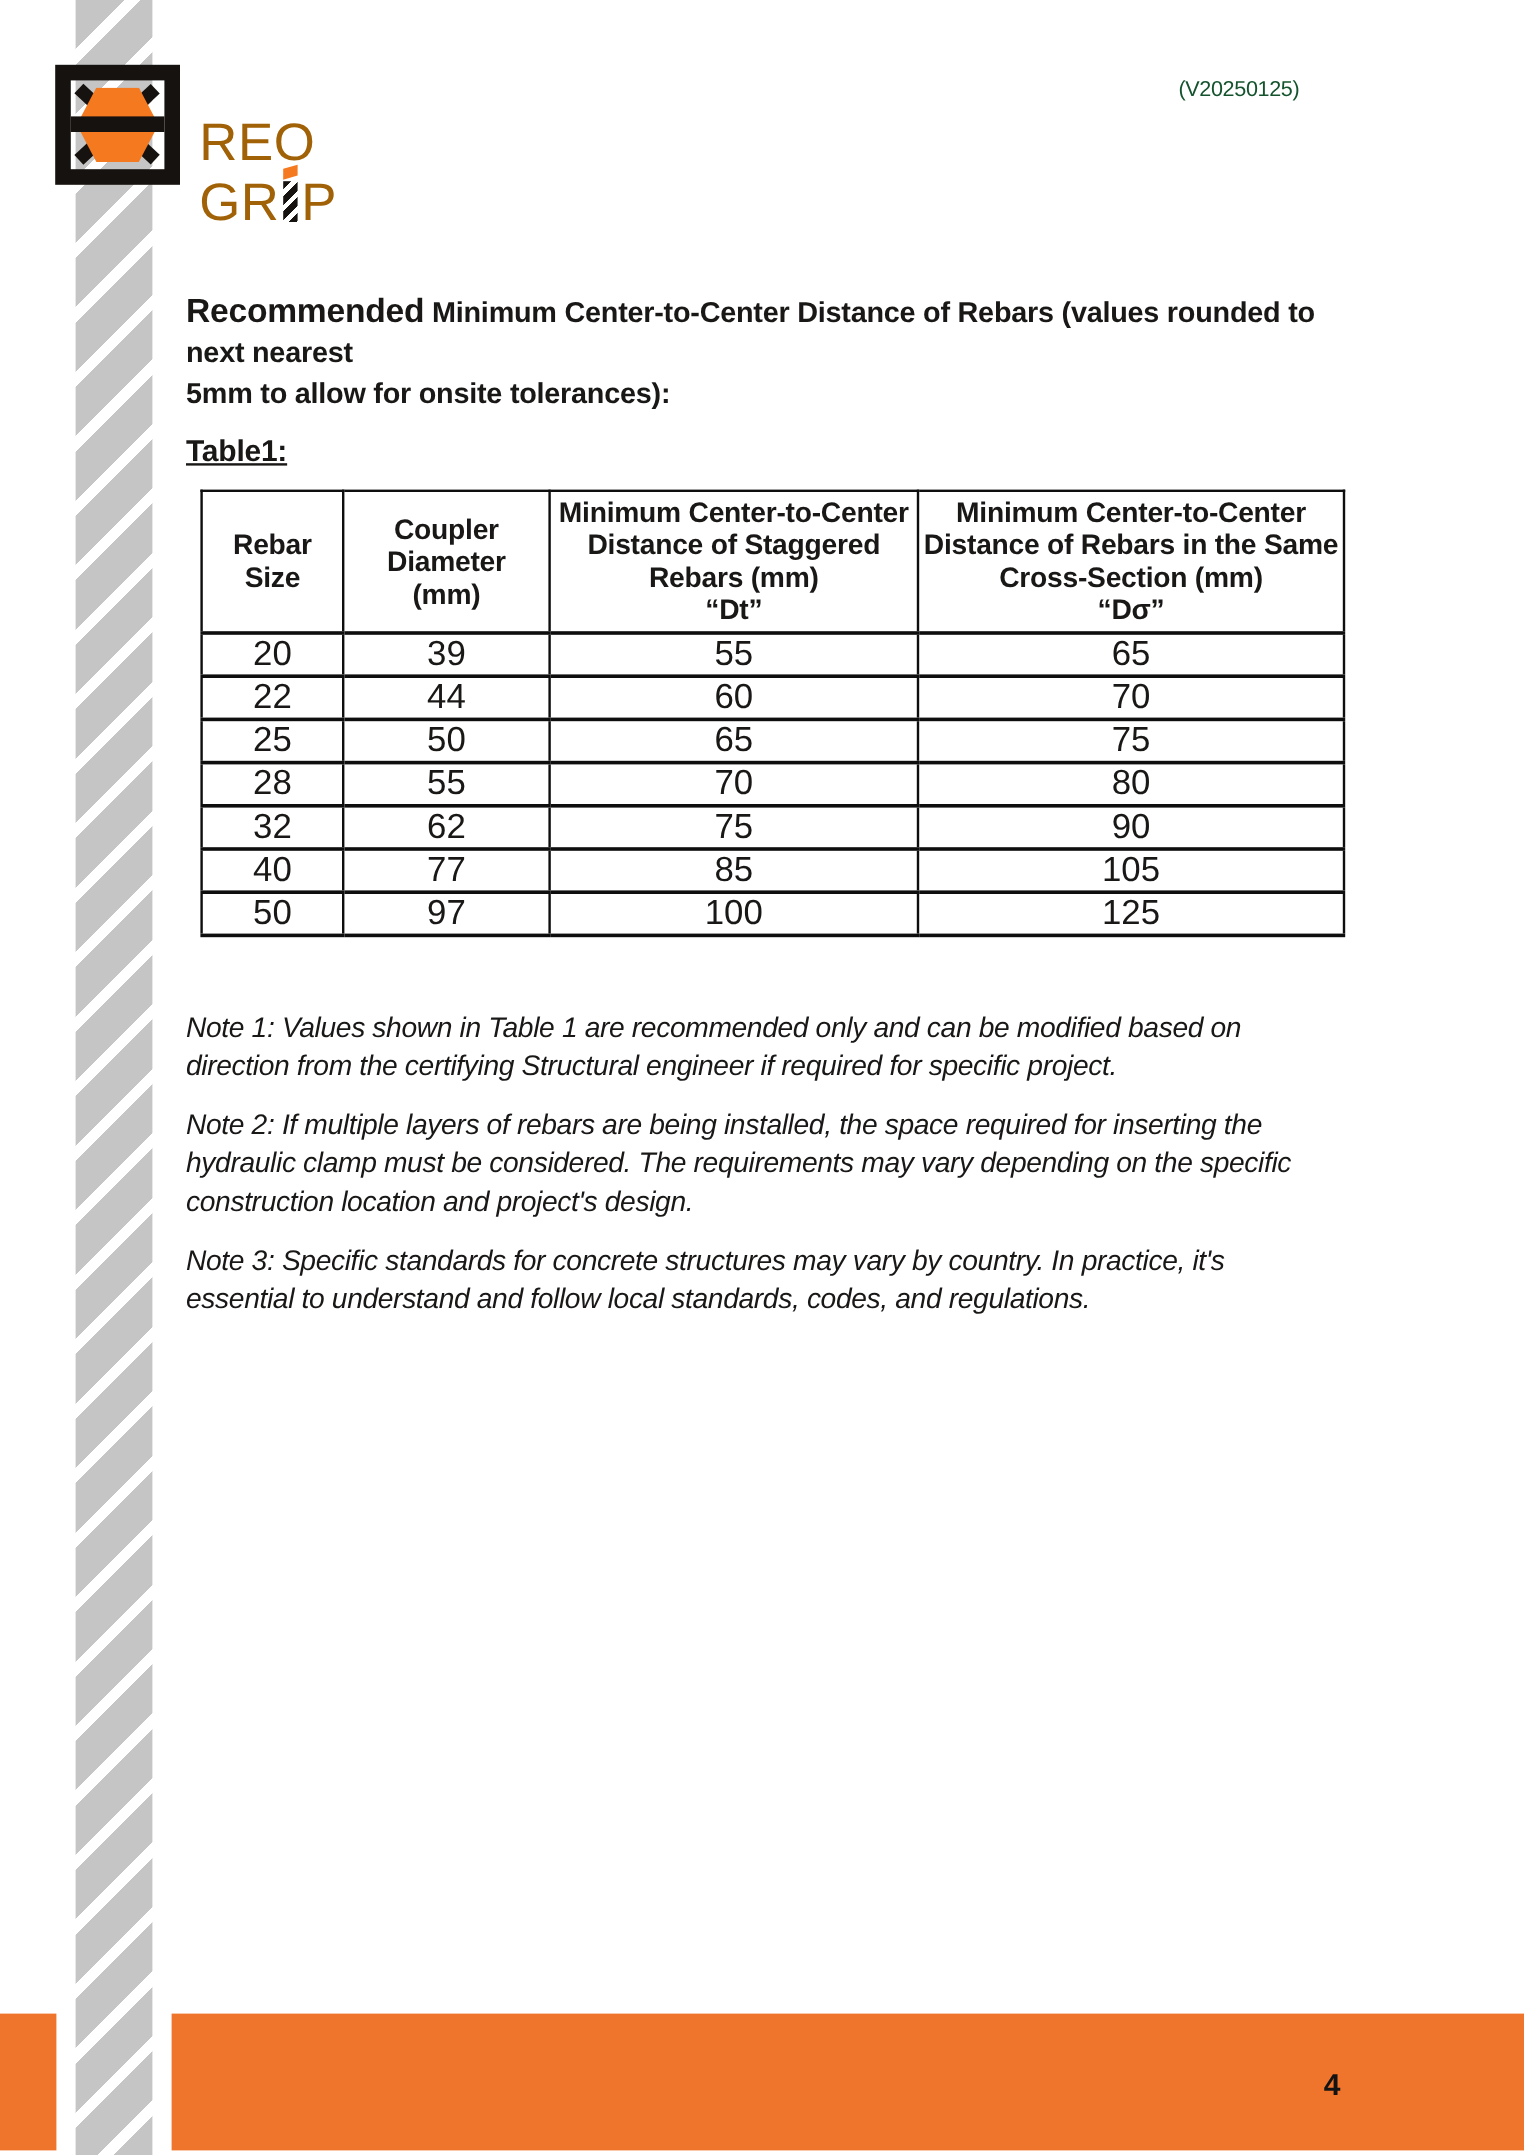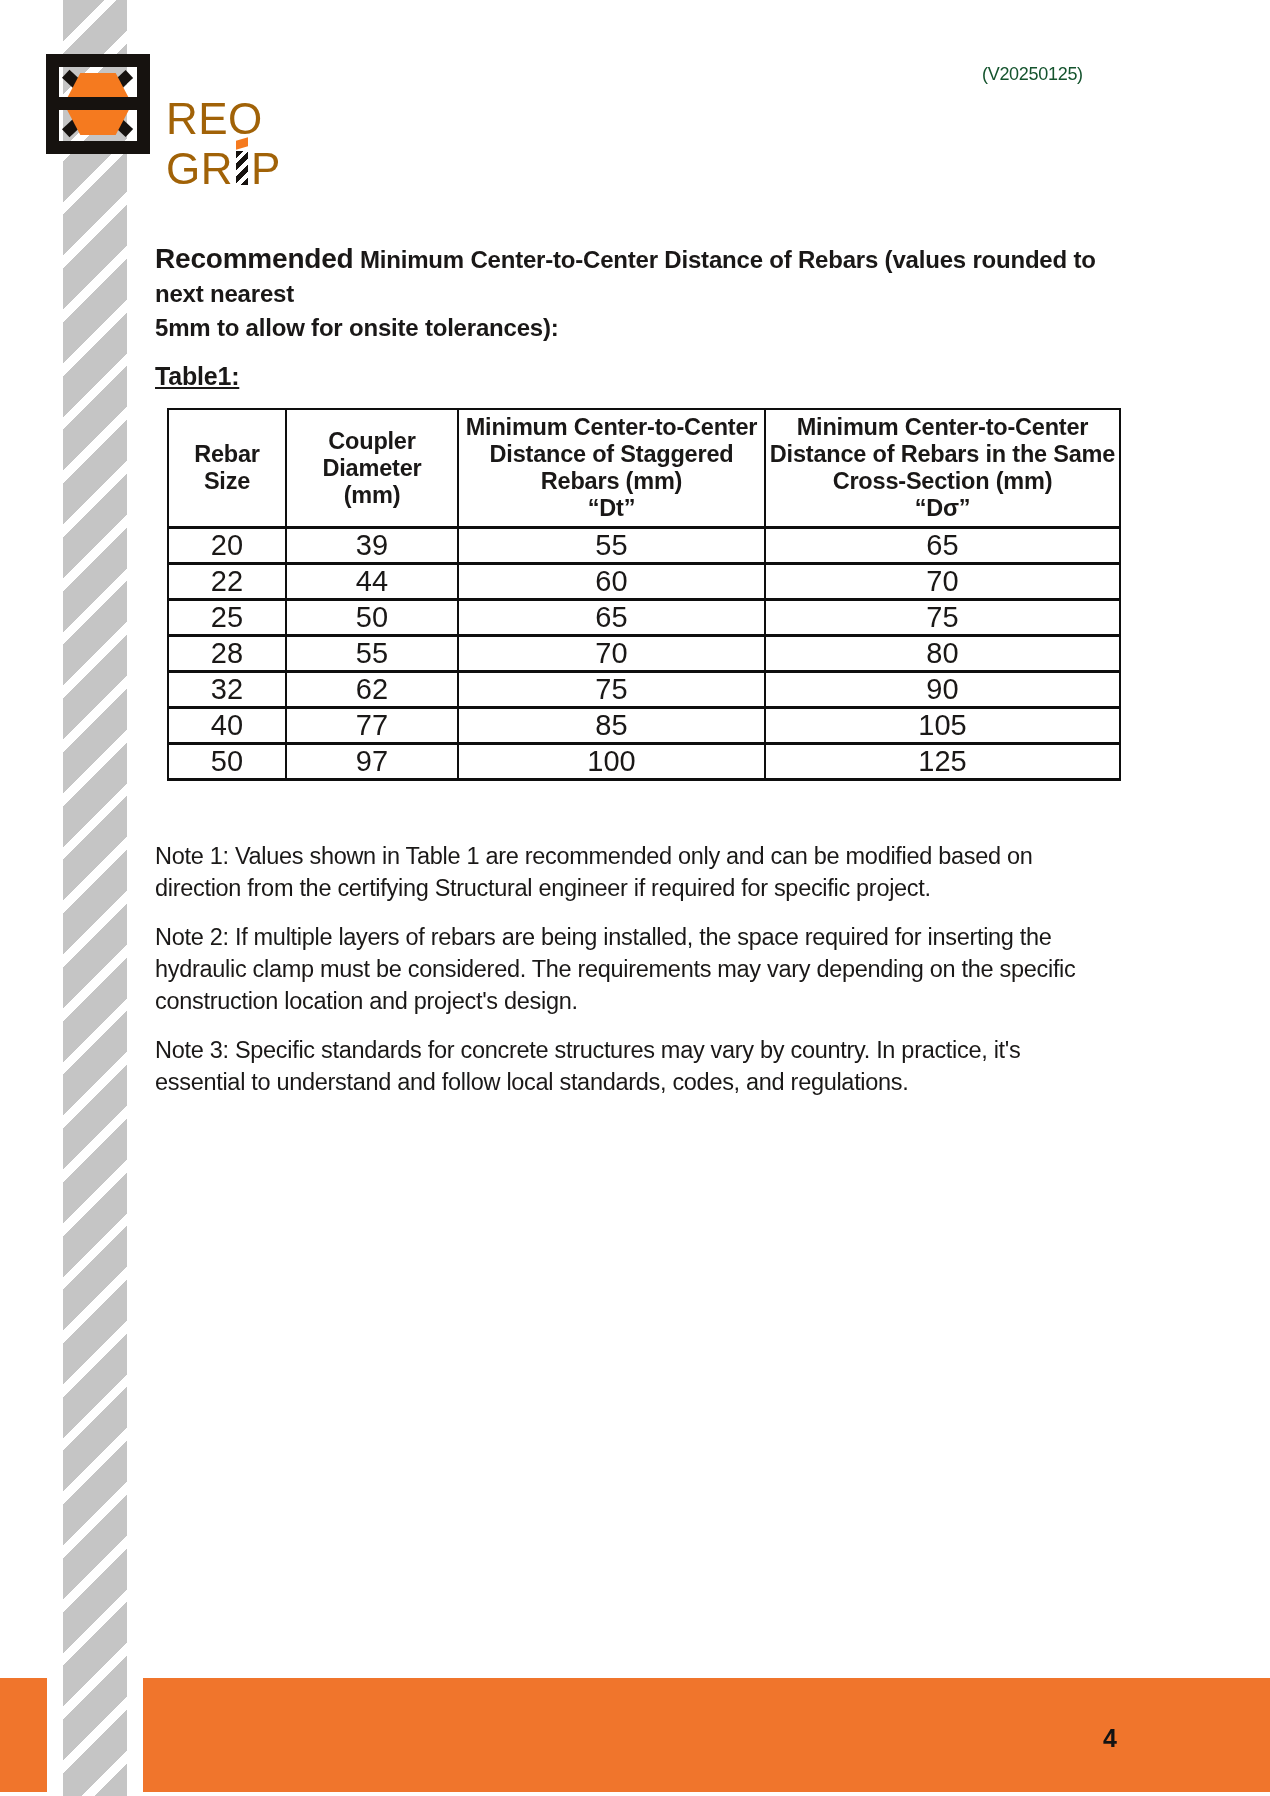--- a/index.html
+++ b/index.html
@@ -61,21 +61,21 @@
     table-layout:fixed;background:#fff;}
   table.spec col.c1{width:118px;} table.spec col.c2{width:172px;}
   table.spec col.c3{width:307px;} table.spec col.c4{width:355px;}
   table.spec th,table.spec td{border:2px solid #0E0E0E;text-align:center;vertical-align:middle;}
   table.spec th{font-weight:bold;font-size:23.5px;line-height:27px;height:118px;
     border-bottom-width:3px;letter-spacing:-0.2px;padding:4px 2px;}
   table.spec td{font-size:29px;height:31px;border-top-width:3px;border-bottom-width:3px;padding:0;}
 
   .notes{position:absolute;top:840px;left:0;width:958px;font-size:23.5px;line-height:32px;
     letter-spacing:-0.3px;}
-  .notes p{margin-bottom:17px;}
+  .notes p{margin-bottom:17px;font-style:italic;}
 </style>
 </head>
 <body>
 
 <div class="rebar-band">
   <div class="rebar-band-inner"></div>
 </div>
 
 <div class="footer-band">
   <span class="page-number">4</span>

